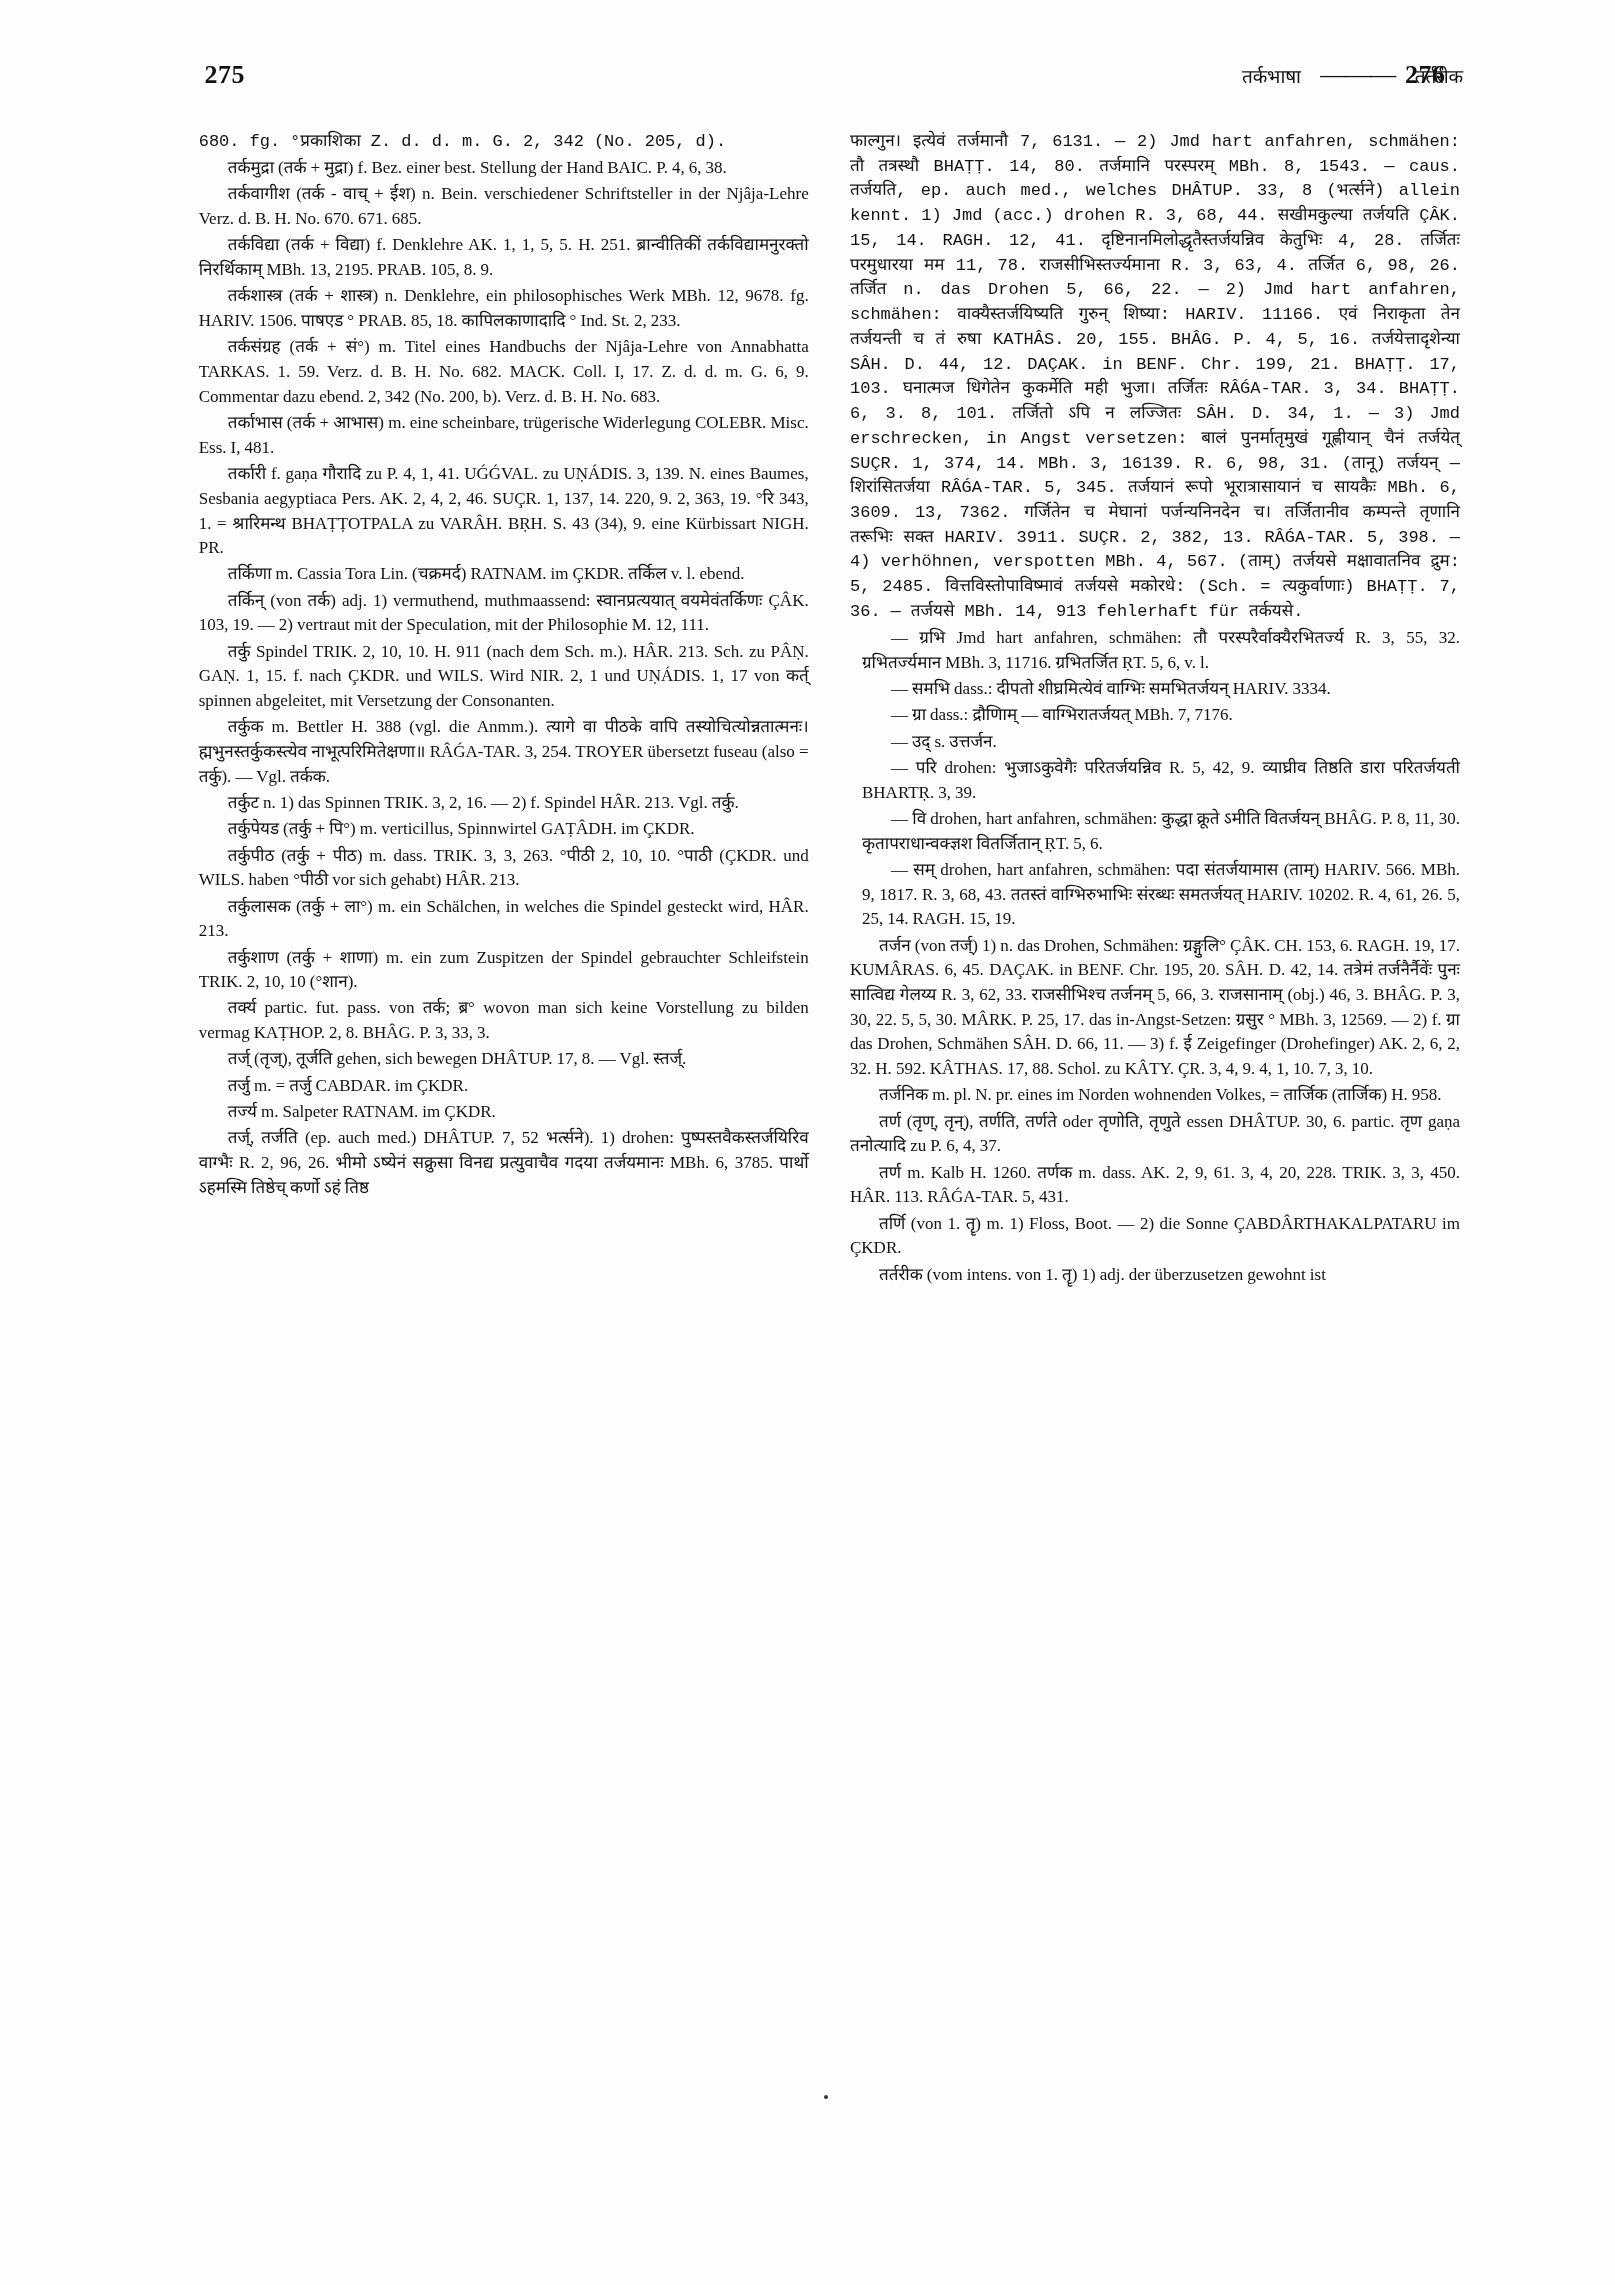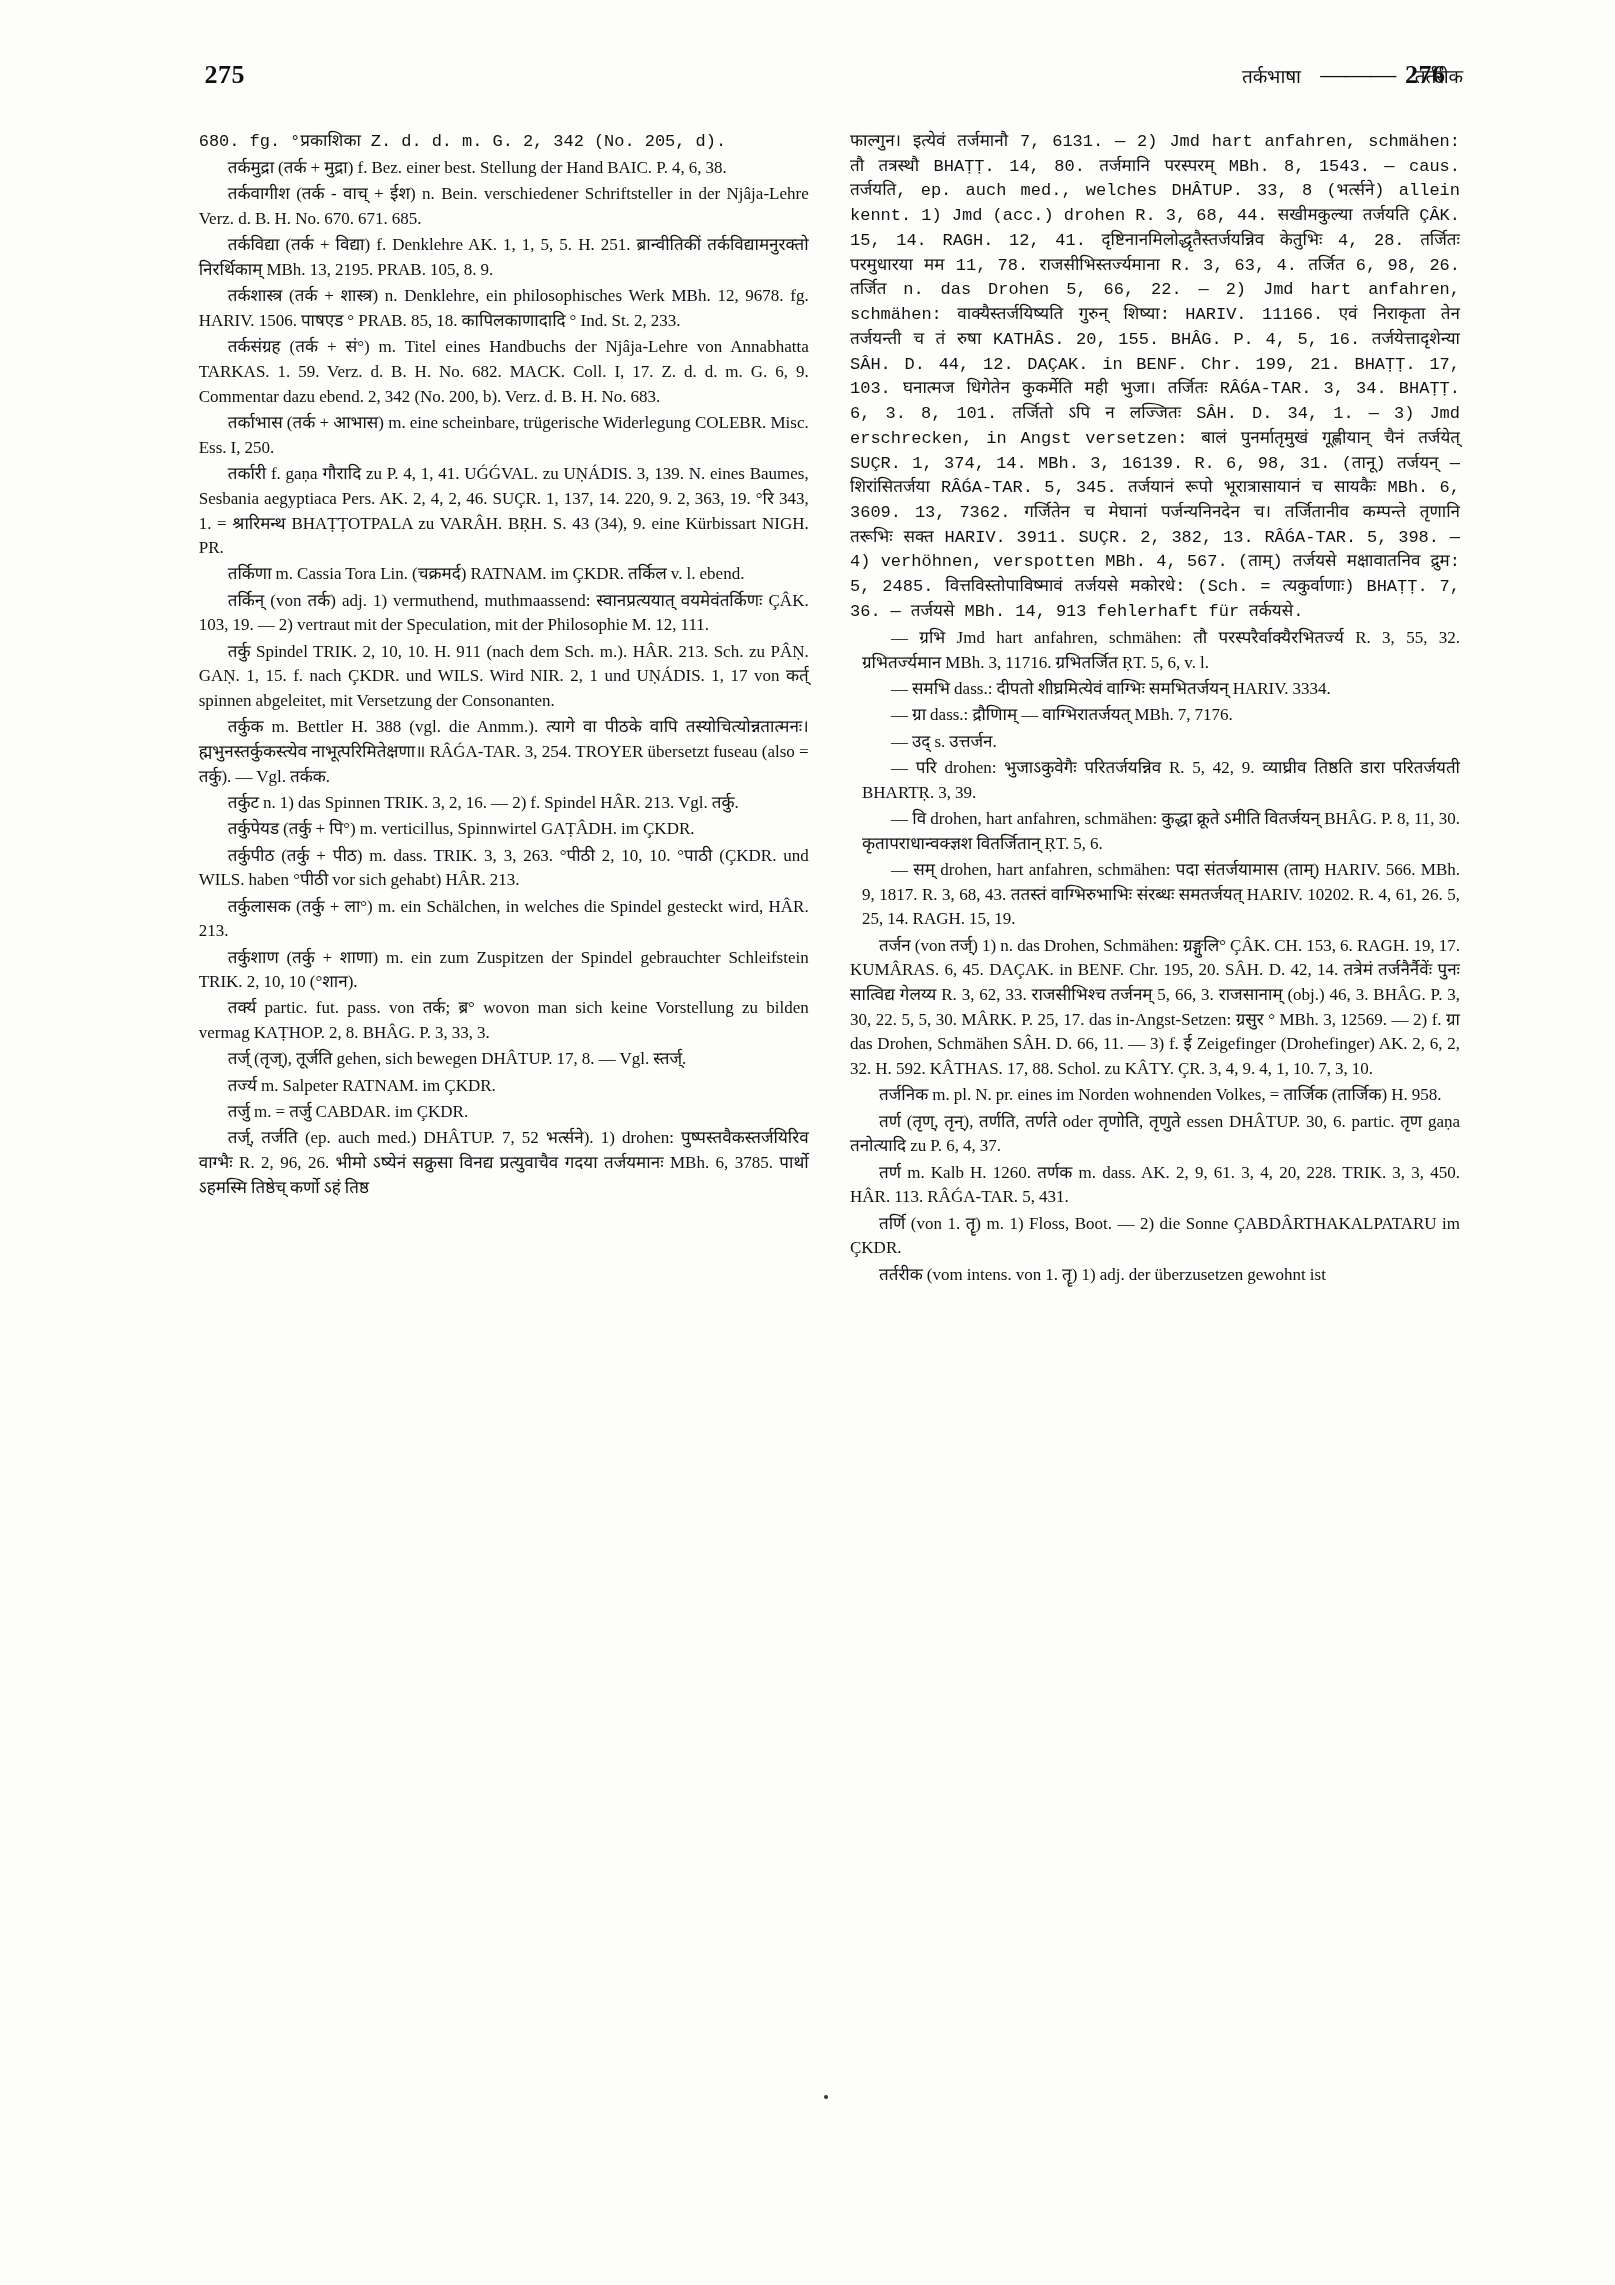--- a/index.html
+++ b/index.html
@@ -116,35 +116,35 @@
 
     <div class="columns">
 
       <div class="col col-left">
         <p class="entry noindent">680. fg. °प्रकाशिका Z. d. d. m. G. 2, 342 (No. 205, d).</p>
         <p class="entry">तर्कमुद्रा (तर्क + मुद्रा) f. Bez. einer best. Stellung der Hand BAIC. P. 4, 6, 38.</p>
         <p class="entry">तर्कवागीश (तर्क - वाच् + ईश) n. Bein. verschiedener Schriftsteller in der Njâja-Lehre Verz. d. B. H. No. 670. 671. 685.</p>
         <p class="entry">तर्कविद्या (तर्क + विद्या) f. Denklehre AK. 1, 1, 5, 5. H. 251. ब्रान्वीतिकीं तर्कविद्यामनुरक्तो निरर्थिकाम् MBh. 13, 2195. PRAB. 105, 8. 9.</p>
         <p class="entry">तर्कशास्त्र (तर्क + शास्त्र) n. Denklehre, ein philosophisches Werk MBh. 12, 9678. fg. HARIV. 1506. पाषएड ° PRAB. 85, 18. कापिलकाणादादि ° Ind. St. 2, 233.</p>
         <p class="entry">तर्कसंग्रह (तर्क + सं°) m. Titel eines Handbuchs der Njâja-Lehre von Annabhatta TARKAS. 1. 59. Verz. d. B. H. No. 682. MACK. Coll. I, 17. Z. d. d. m. G. 6, 9. Commentar dazu ebend. 2, 342 (No. 200, b). Verz. d. B. H. No. 683.</p>
-        <p class="entry">तर्काभास (तर्क + आभास) m. eine scheinbare, trügerische Widerlegung COLEBR. Misc. Ess. I, 250.</p>
+        <p class="entry">तर्काभास (तर्क + आभास) m. eine scheinbare, trügerische Widerlegung COLEBR. Misc. Ess. I, 481.</p>
         <p class="entry">तर्कारी f. gaṇa गौरादि zu P. 4, 1, 41. UǴǴVAL. zu UṆÁDIS. 3, 139. N. eines Baumes, Sesbania aegyptiaca Pers. AK. 2, 4, 2, 46. SUÇR. 1, 137, 14. 220, 9. 2, 363, 19. °रि 343, 1. = श्रारिमन्थ BHAṬṬOTPALA zu VARÂH. BṚH. S. 43 (34), 9. eine Kürbissart NIGH. PR.</p>
         <p class="entry">तर्किणा m. Cassia Tora Lin. (चक्रमर्द) RATNAM. im ÇKDR. तर्किल v. l. ebend.</p>
         <p class="entry">तर्किन् (von तर्क) adj. 1) vermuthend, muthmaassend: स्वानप्रत्ययात् वयमेवंतर्किणः ÇÂK. 103, 19. — 2) vertraut mit der Speculation, mit der Philosophie M. 12, 111.</p>
         <p class="entry">तर्कु Spindel TRIK. 2, 10, 10. H. 911 (nach dem Sch. m.). HÂR. 213. Sch. zu PÂṆ. GAṆ. 1, 15. f. nach ÇKDR. und WILS. Wird NIR. 2, 1 und UṆÁDIS. 1, 17 von कर्त् spinnen abgeleitet, mit Versetzung der Consonanten.</p>
         <p class="entry">तर्कुक m. Bettler H. 388 (vgl. die Anmm.). त्यागे वा पीठके वापि तस्योचित्योन्नतात्मनः। ह्मभुनस्तर्कुकस्त्येव नाभूत्परिमितेक्षणा॥ RÂǴA-TAR. 3, 254. TROYER übersetzt fuseau (also = तर्कु). — Vgl. तर्कक.</p>
         <p class="entry">तर्कुट n. 1) das Spinnen TRIK. 3, 2, 16. — 2) f. Spindel HÂR. 213. Vgl. तर्कु.</p>
         <p class="entry">तर्कुपेयड (तर्कु + पि°) m. verticillus, Spinnwirtel GAṬÂDH. im ÇKDR.</p>
         <p class="entry">तर्कुपीठ (तर्कु + पीठ) m. dass. TRIK. 3, 3, 263. °पीठी 2, 10, 10. °पाठी (ÇKDR. und WILS. haben °पीठी vor sich gehabt) HÂR. 213.</p>
         <p class="entry">तर्कुलासक (तर्कु + ला°) m. ein Schälchen, in welches die Spindel gesteckt wird, HÂR. 213.</p>
         <p class="entry">तर्कुशाण (तर्कु + शाणा) m. ein zum Zuspitzen der Spindel gebrauchter Schleifstein TRIK. 2, 10, 10 (°शान).</p>
         <p class="entry">तर्क्य partic. fut. pass. von तर्क; ब्र° wovon man sich keine Vorstellung zu bilden vermag KAṬHOP. 2, 8. BHÂG. P. 3, 33, 3.</p>
         <p class="entry">तर्ज् (तृज्), तूर्जति gehen, sich bewegen DHÂTUP. 17, 8. — Vgl. स्तर्ज्.</p>
+        <p class="entry">तर्जु m. = तर्जु CABDAR. im ÇKDR.</p>
         <p class="entry">तर्ज्य m. Salpeter RATNAM. im ÇKDR.</p>
-        <p class="entry">तर्जु m. = तर्जु CABDAR. im ÇKDR.</p>
         <p class="entry">तर्ज्, तर्जति (ep. auch med.) DHÂTUP. 7, 52 भर्त्सने). 1) drohen: पुष्पस्तवैकस्तर्जयिरिव वाग्भैः R. 2, 96, 26. भीमो ऽष्येनं सक्रुसा विनद्य प्रत्युवाचैव गदया तर्जयमानः MBh. 6, 3785. पार्थो ऽहमस्मि तिष्ठेच् कर्णो ऽहं तिष्ठ</p>
       </div>
 
       <div class="col col-right">
         <p class="entry noindent">फाल्गुन। इत्येवं तर्जमानौ 7, 6131. — 2) Jmd hart anfahren, schmähen: तौ तत्रस्थौ BHAṬṬ. 14, 80. तर्जमानि परस्परम् MBh. 8, 1543. — caus. तर्जयति, ep. auch med., welches DHÂTUP. 33, 8 (भर्त्सने) allein kennt. 1) Jmd (acc.) drohen R. 3, 68, 44. सखीमकुल्या तर्जयति ÇÂK. 15, 14. RAGH. 12, 41. दृष्टिनानमिलोद्धृतैस्तर्जयन्निव केतुभिः 4, 28. तर्जितः परमुधारया मम 11, 78. राजसीभिस्तर्ज्यमाना R. 3, 63, 4. तर्जित 6, 98, 26. तर्जित n. das Drohen 5, 66, 22. — 2) Jmd hart anfahren, schmähen: वाक्यैस्तर्जयिष्यति गुरुन् शिष्या: HARIV. 11166. एवं निराकृता तेन तर्जयन्ती च तं रुषा KATHÂS. 20, 155. BHÂG. P. 4, 5, 16. तर्जयेत्तादृशेन्या SÂH. D. 44, 12. DAÇAK. in BENF. Chr. 199, 21. BHAṬṬ. 17, 103. घनात्मज धिगेतेन कुकर्मेति मही भुजा। तर्जितः RÂǴA-TAR. 3, 34. BHAṬṬ. 6, 3. 8, 101. तर्जितो ऽपि न लज्जितः SÂH. D. 34, 1. — 3) Jmd erschrecken, in Angst versetzen: बालं पुनर्मातृमुखं गूह्णीयान् चैनं तर्जयेत् SUÇR. 1, 374, 14. MBh. 3, 16139. R. 6, 98, 31. (तानू) तर्जयन् — शिरांसितर्जया RÂǴA-TAR. 5, 345. तर्जयानं रूपो भूरात्रासायानं च सायकैः MBh. 6, 3609. 13, 7362. गर्जितेन च मेघानां पर्जन्यनिनदेन च। तर्जितानीव कम्पन्ते तृणानि तरूभिः सक्त HARIV. 3911. SUÇR. 2, 382, 13. RÂǴA-TAR. 5, 398. — 4) verhöhnen, verspotten MBh. 4, 567. (ताम्) तर्जयसे मक्षावातनिव द्रुम: 5, 2485. वित्तविस्तोपाविष्मावं तर्जयसे मकोरधे: (Sch. = त्यकुर्वाणाः) BHAṬṬ. 7, 36. — तर्जयसे MBh. 14, 913 fehlerhaft für तर्कयसे.</p>
         <p class="entry dash">— ग्रभि Jmd hart anfahren, schmähen: तौ परस्परैर्वाक्यैरभितर्ज्य R. 3, 55, 32. ग्रभितर्ज्यमान MBh. 3, 11716. ग्रभितर्जित ṚT. 5, 6, v. l.</p>
         <p class="entry dash">— समभि dass.: दीपतो शीघ्रमित्येवं वाग्भिः समभितर्जयन् HARIV. 3334.</p>
         <p class="entry dash">— ग्रा dass.: द्रौणिाम् — वाग्भिरातर्जयत् MBh. 7, 7176.</p>
         <p class="entry dash">— उद् s. उत्तर्जन.</p>
         <p class="entry dash">— परि drohen: भुजाऽकुवेगैः परितर्जयन्निव R. 5, 42, 9. व्याघ्रीव तिष्ठति डारा परितर्जयती BHARTṚ. 3, 39.</p>

